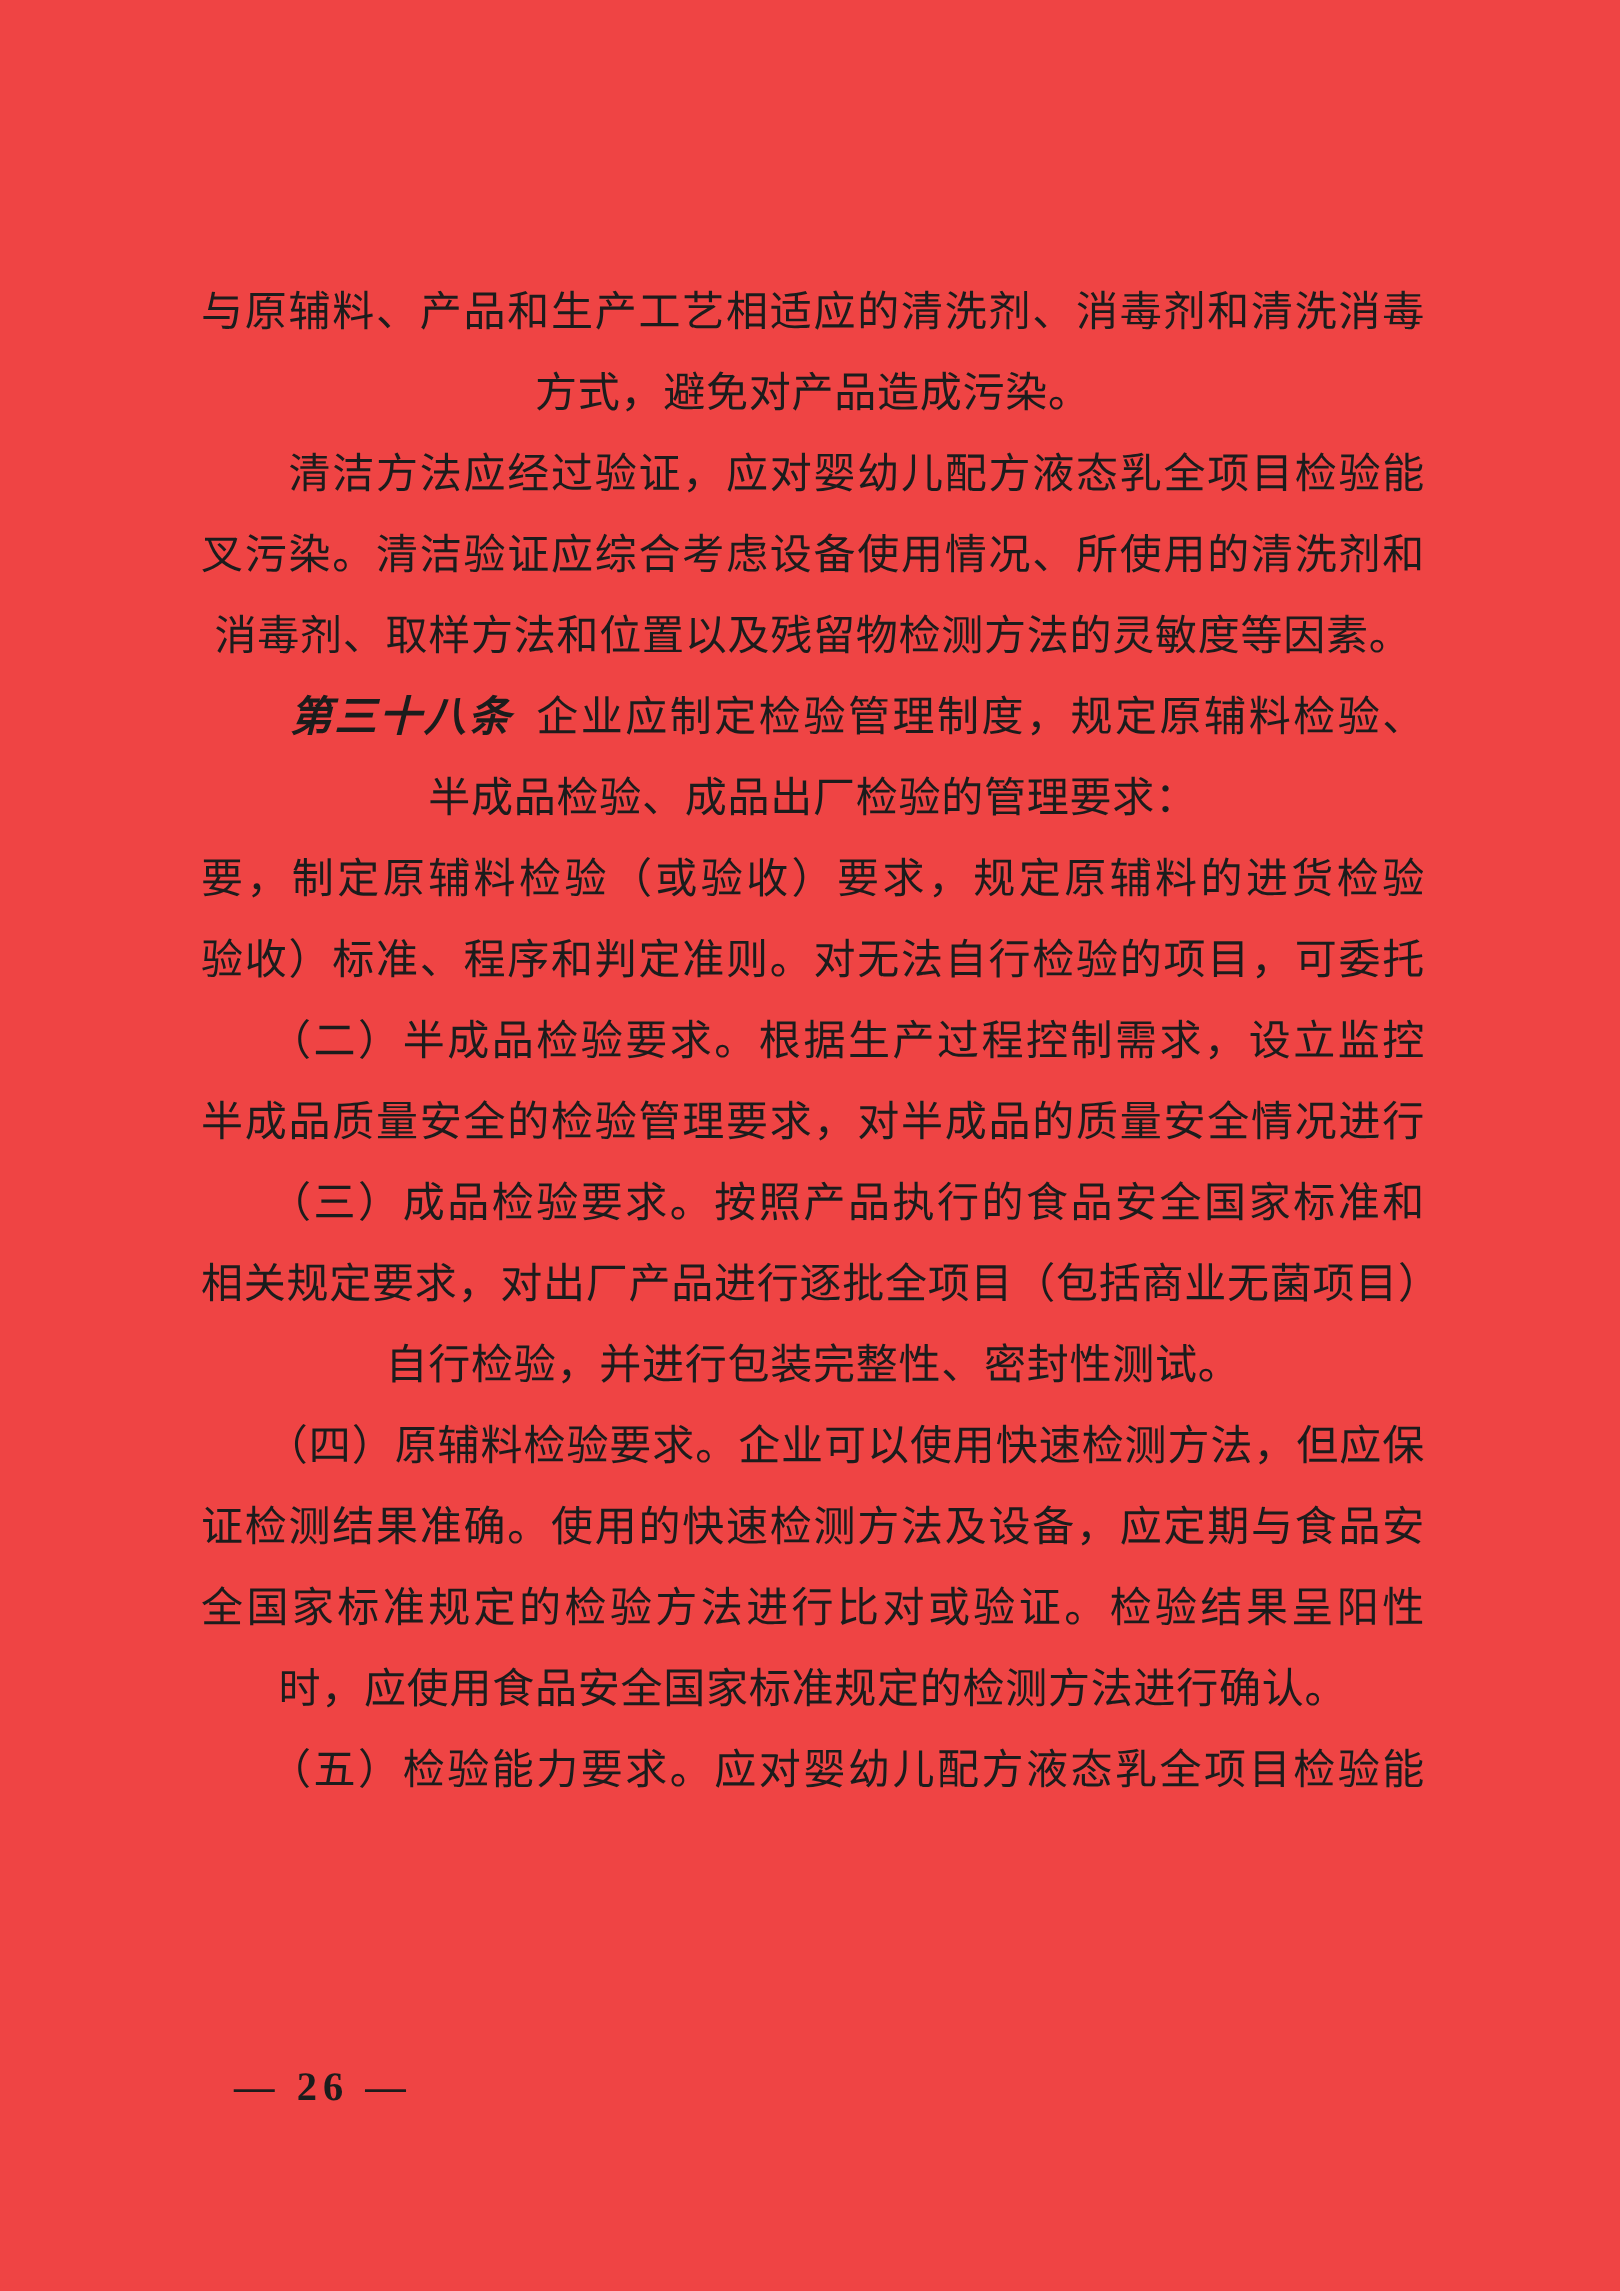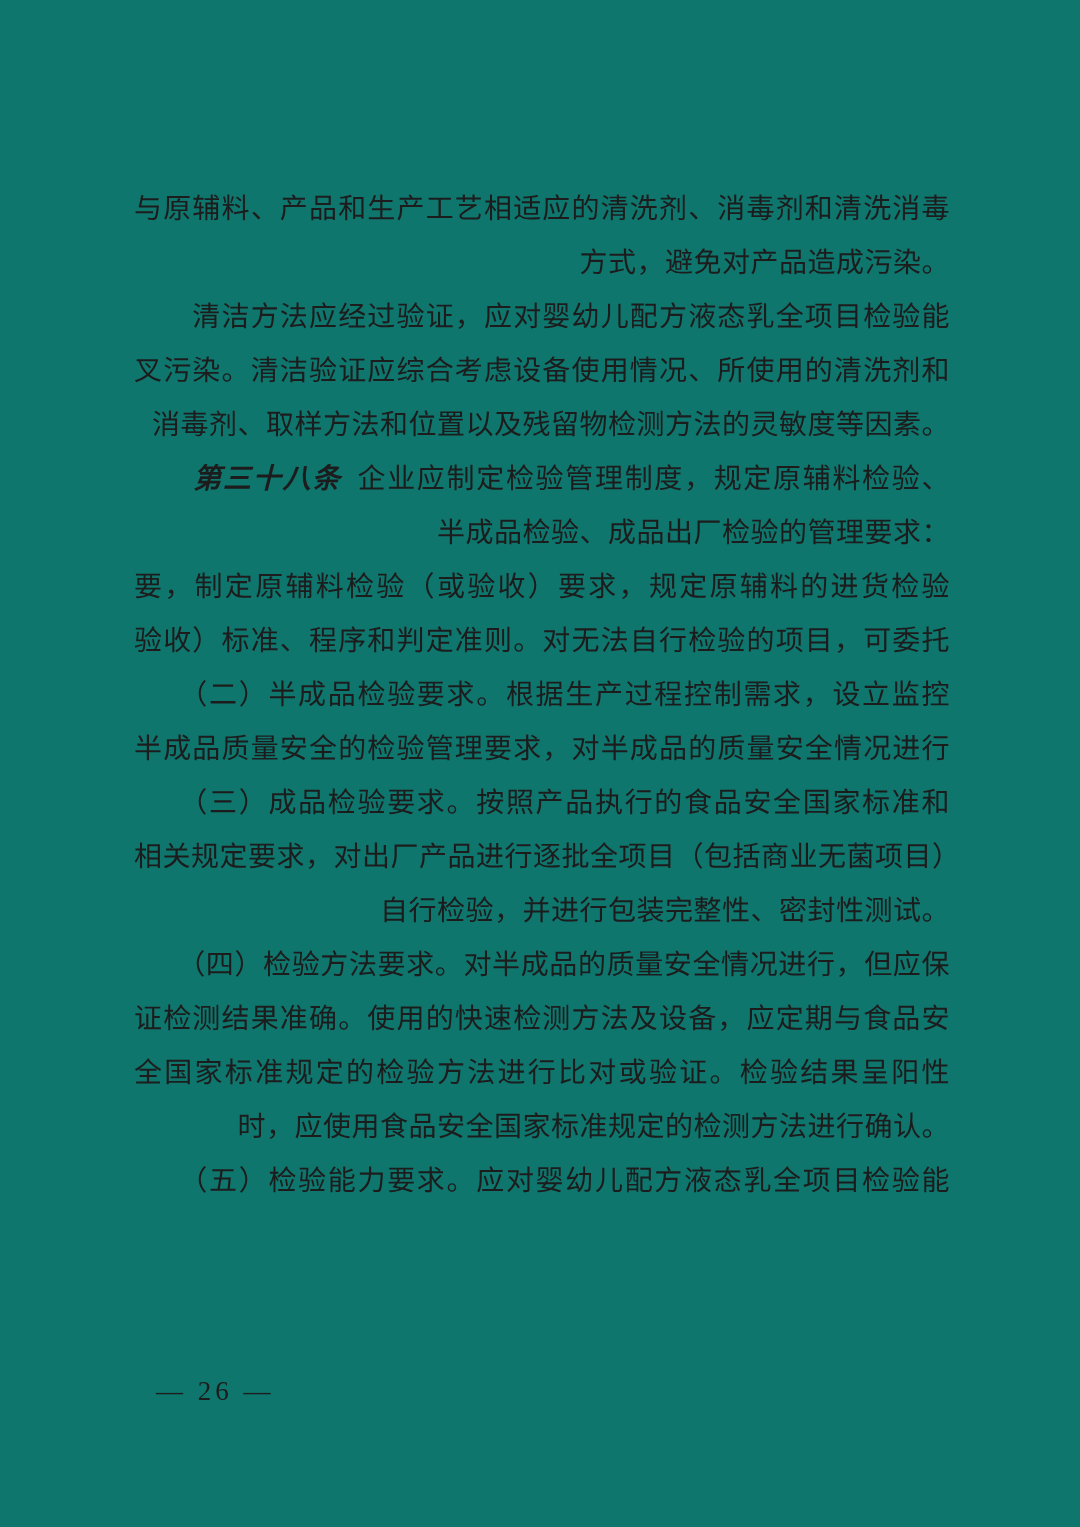--- a/index.html
+++ b/index.html
@@ -8,54 +8,55 @@
     width: 1080px;
     height: 1527px;
     position: relative;
     overflow: hidden;
     font-family: "Liberation Serif", "DejaVu Serif", serif;
     color: #1c1c1c;
   }
   .page {
     position: absolute;
     inset: 0;
-    background: #0f766e;
+    background: #ef4444;
   }
   .text-block {
     position: absolute;
     left: 134px;
     top: 182px;
     width: 816px;
   }
   .line {
     font-size: 28px;
     line-height: 54px;
     height: 54px;
     letter-spacing: 0.5px;
     white-space: nowrap;
-    text-align: right;
+    text-align: center;
   }
   .line.full {
     white-space: normal;
     text-align: justify;
     text-align-last: justify;
     overflow: hidden;
   }
   .bold {
     font-weight: 700;
     font-style: italic;
   }
   .page-number {
     position: absolute;
     left: 156px;
     top: 1374px;
     font-size: 27px;
     line-height: 34px;
     letter-spacing: 4px;
     color: #1c1c1c;
+    font-weight: bold;
   }
 </style>
 </head>
 <body>
 
 <div class="page">
   <main class="text-block" id="paragraphs">
       <div>
         <div class="line full"><span>与原辅料、产品和生产工艺相适应的清洗剂、消毒剂和清洗消毒</span></div>
         <div class="line"><span>方式，避免对产品造成污染。</span></div>
@@ -76,21 +77,21 @@
       <div>
         <div class="line full"><span>　　（二）半成品检验要求。根据生产过程控制需求，设立监控</span></div>
         <div class="line full"><span>半成品质量安全的检验管理要求，对半成品的质量安全情况进行</span></div>
       </div>
       <div>
         <div class="line full"><span>　　（三）成品检验要求。按照产品执行的食品安全国家标准和</span></div>
         <div class="line full"><span>相关规定要求，对出厂产品进行逐批全项目（包括商业无菌项目）</span></div>
         <div class="line"><span>自行检验，并进行包装完整性、密封性测试。</span></div>
       </div>
       <div>
-        <div class="line full"><span>　　（四）检验方法要求。对半成品的质量安全情况进行，但应保</span></div>
+        <div class="line full"><span>　　（四）原辅料检验要求。企业可以使用快速检测方法，但应保</span></div>
         <div class="line full"><span>证检测结果准确。使用的快速检测方法及设备，应定期与食品安</span></div>
         <div class="line full"><span>全国家标准规定的检验方法进行比对或验证。检验结果呈阳性</span></div>
         <div class="line"><span>时，应使用食品安全国家标准规定的检测方法进行确认。</span></div>
       </div>
       <div>
         <div class="line full"><span>　　（五）检验能力要求。应对婴幼儿配方液态乳全项目检验能</span></div>
       </div>
     </main>
   <div class="page-number">— 26 —</div>
 </div>

